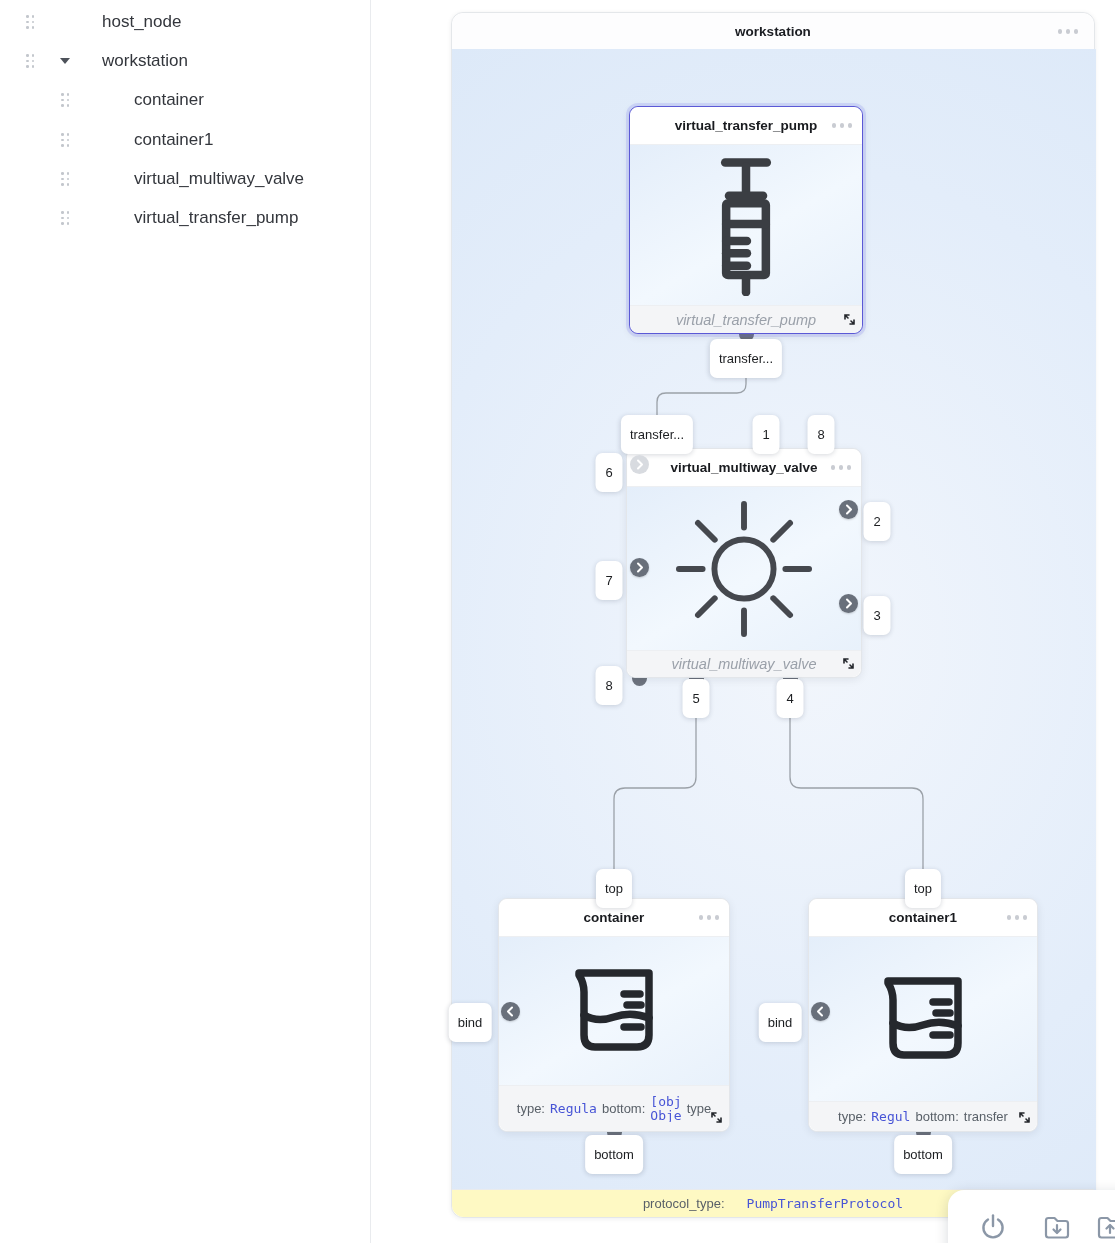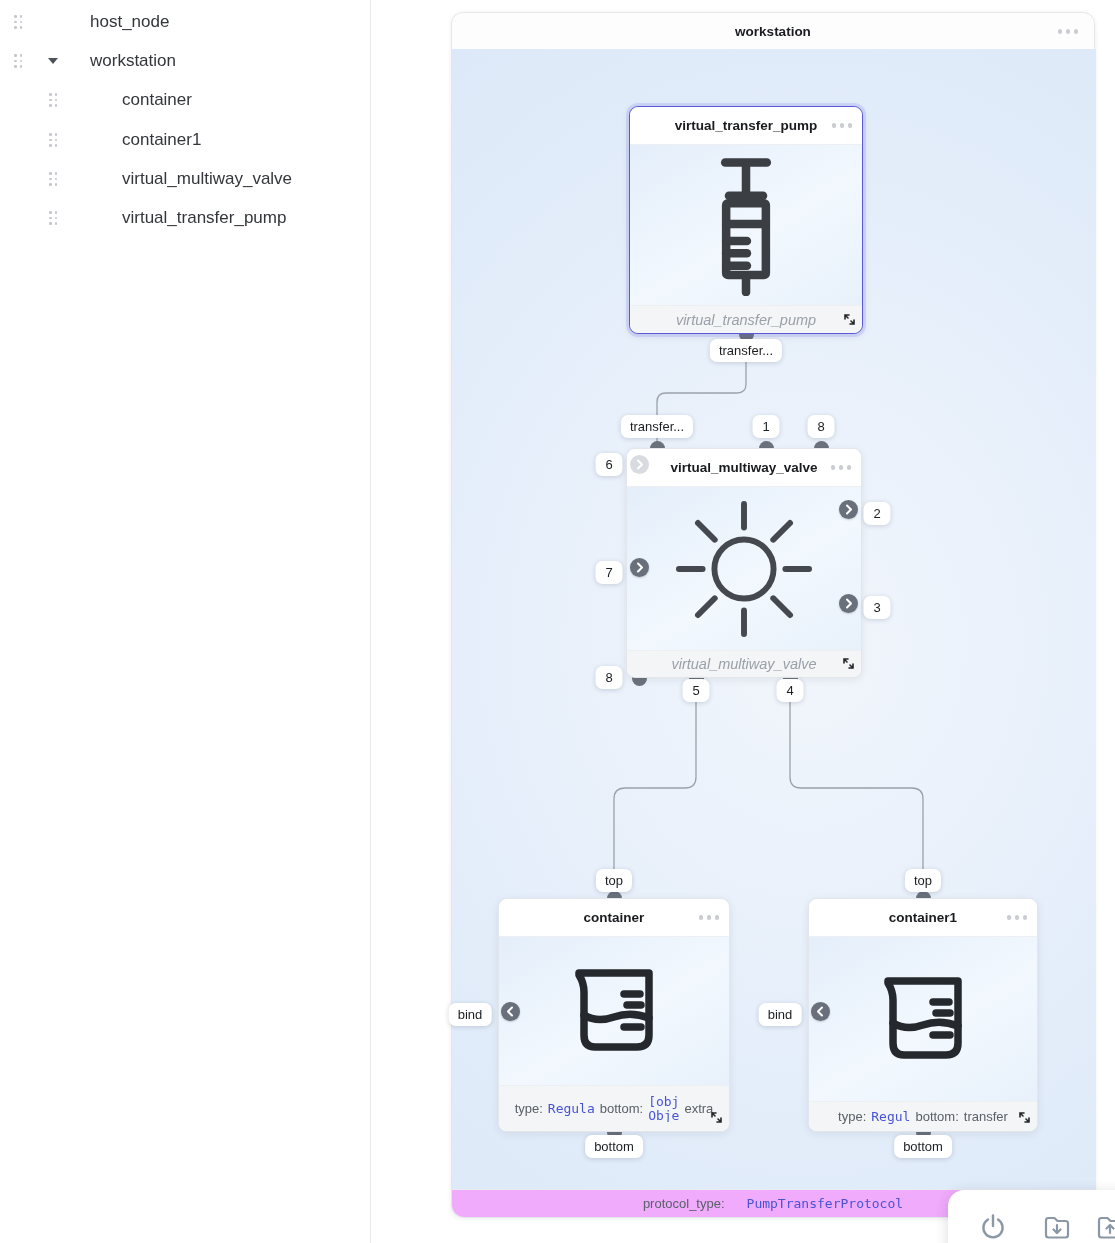--- a/index.html
+++ b/index.html
@@ -4,48 +4,48 @@
 <style>
   html,body{margin:0;padding:0;}
   body{
     width:1115px;height:1243px;position:relative;overflow:hidden;
     background:#ffffff;
     font-family:"Liberation Sans", sans-serif;
     -webkit-font-smoothing:antialiased;
   }
   
   .sidebar{position:absolute;left:0;top:0;width:370px;height:1243px;background:#ffffff;border-right:1px solid #e9ebee;}
-  .tree-row{position:absolute;left:0;width:100%;height:40px;display:flex;align-items:center;}
+  .tree-row{position:absolute;left:12px;width:100%;height:40px;display:flex;align-items:center;}
   .drag{display:grid;grid-template-columns:3px 3px;grid-auto-rows:3px;gap:2.5px;position:absolute;}
   .drag i{width:2.6px;height:2.6px;border-radius:50%;background:#c3c7cd;}
   .caret{position:absolute;width:0;height:0;border-left:5.5px solid transparent;border-right:5.5px solid transparent;border-top:6.5px solid #4d525a;}
   .tree-label{position:absolute;font-size:17px;color:#33363c;white-space:nowrap;}
   
   .panel{position:absolute;left:451px;top:12px;width:644px;height:1206px;background:#ffffff;
     border:1px solid #e4e7ea;border-radius:12px;box-shadow:0 1px 5px rgba(15,23,42,.07);box-sizing:border-box;}
   .panel-header{position:relative;height:36px;display:flex;align-items:center;justify-content:center;
     border-bottom:1px solid #eef0f3;border-radius:12px 12px 0 0;background:#fdfdfe;}
   .panel-title{font-size:13.5px;font-weight:700;color:#1b1d22;}
   .dots{display:flex;gap:3.5px;align-items:center;}
   .dots i{width:4.5px;height:4.5px;border-radius:50%;background:#c9ccd2;}
   .panel-header .dots{position:absolute;right:16px;top:16px;}
   .canvas{position:absolute;left:0;top:36px;width:644px;height:1142px;
     background:radial-gradient(120% 80% at 55% 52%, #f2f6fc 0%, #e3edfa 52%, #d8e6f7 100%);}
   .panel-footer{position:absolute;left:0;bottom:0;width:100%;height:28px;display:flex;align-items:center;justify-content:center;gap:22px;
-    background:#f0abfc;border-top:1px solid #e9ebee;border-radius:0 0 12px 12px;box-sizing:border-box;}
+    background:#fef9c3;border-top:1px solid #e9ebee;border-radius:0 0 12px 12px;box-sizing:border-box;}
   .kv-key{font-size:13px;color:#596068;}
   .mono{font-family:"DejaVu Sans Mono", monospace;font-size:13px;color:#4754d6;}
   
   .wires{position:absolute;left:0;top:0;z-index:1;}
   .pdot{position:absolute;width:15px;height:15px;border-radius:50%;background:#6d737e;z-index:2;}
   .pcircle{position:absolute;width:19px;height:19px;border-radius:50%;background:#69707b;z-index:6;
     display:flex;align-items:center;justify-content:center;box-shadow:0 1px 2px rgba(0,0,0,.18);}
   .pcircle.faded{background:#d8dbe0;box-shadow:none;}
   .port-label{position:absolute;transform:translateX(-50%);background:#ffffff;border-radius:7px;
-    box-shadow:0 1px 5px rgba(30,41,59,.18);padding:4px 9px;font-size:13px;color:#1c1e21;white-space:nowrap;z-index:5;text-align:center;}
+    box-shadow:0 1px 5px rgba(30,41,59,.18);padding:12px 9px;font-size:13px;color:#1c1e21;white-space:nowrap;z-index:5;text-align:center;}
   .port-label.num{min-width:9px;}
   
   .node{position:absolute;background:#ffffff;border:1px solid #e3e6ea;border-radius:9px;z-index:3;
     box-shadow:0 2px 8px rgba(15,23,42,.08);box-sizing:border-box;display:flex;flex-direction:column;}
   .node.selected{border:1px solid #5b59d6;box-shadow:0 0 0 3px rgba(99,102,241,.16),0 2px 8px rgba(15,23,42,.10);}
   .node-header{position:relative;height:37px;flex:0 0 37px;display:flex;align-items:center;justify-content:center;
     background:#ffffff;border-bottom:1px solid #edeff2;border-radius:9px 9px 0 0;}
   .node-title{font-size:13.5px;font-weight:700;color:#191b1f;}
   .node-header .dots{position:absolute;right:10px;}
   .node-body{flex:1;display:flex;align-items:center;justify-content:center;
@@ -254,21 +254,21 @@
             </g>
           </svg>
         </div>
         <div class="node-footer" style="height:45px;flex:0 0 45px">
           <div class="kvrow">
             <span class="kv-key">type:</span>
             <span class="mono">Regula</span>
             <span class="kv-key">bottom:</span>
             <span class="mono mono2l">[obj
 Obje</span>
-            <span class="kv-key">extra</span>
+            <span class="kv-key">type</span>
           </div>
           <svg class="resize" width="13" height="13" viewBox="0 0 13 13">
             <g fill="none" stroke="#23262b" stroke-width="1.6" stroke-linecap="round">
               <path d="M2 2 L5 5 M8 8 L11 11 M2 6 V2 H6 M11 7 V11 H7"></path>
             </g>
           </svg>
         </div>
       </div>
 
       <div class="node" style="left:356px;top:849px;width:230px;height:234px">

